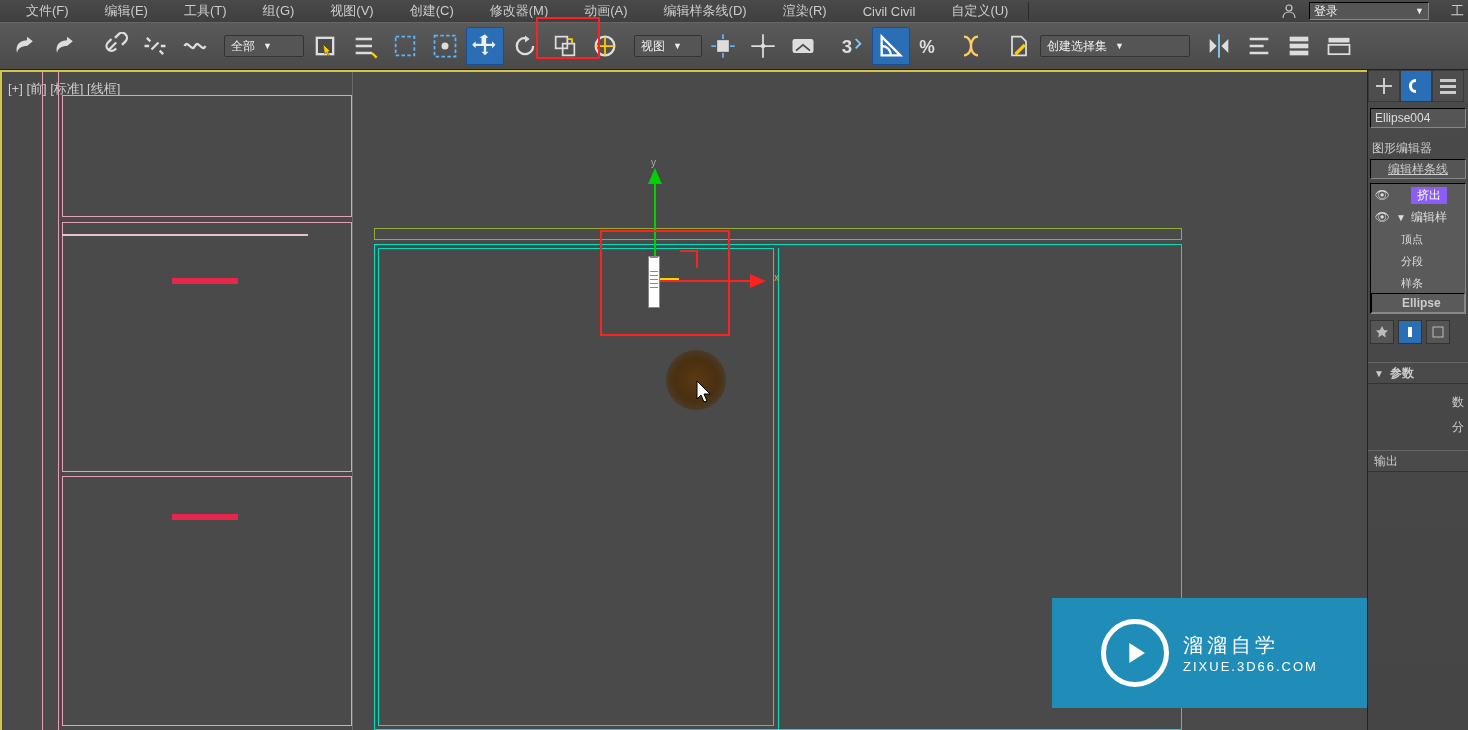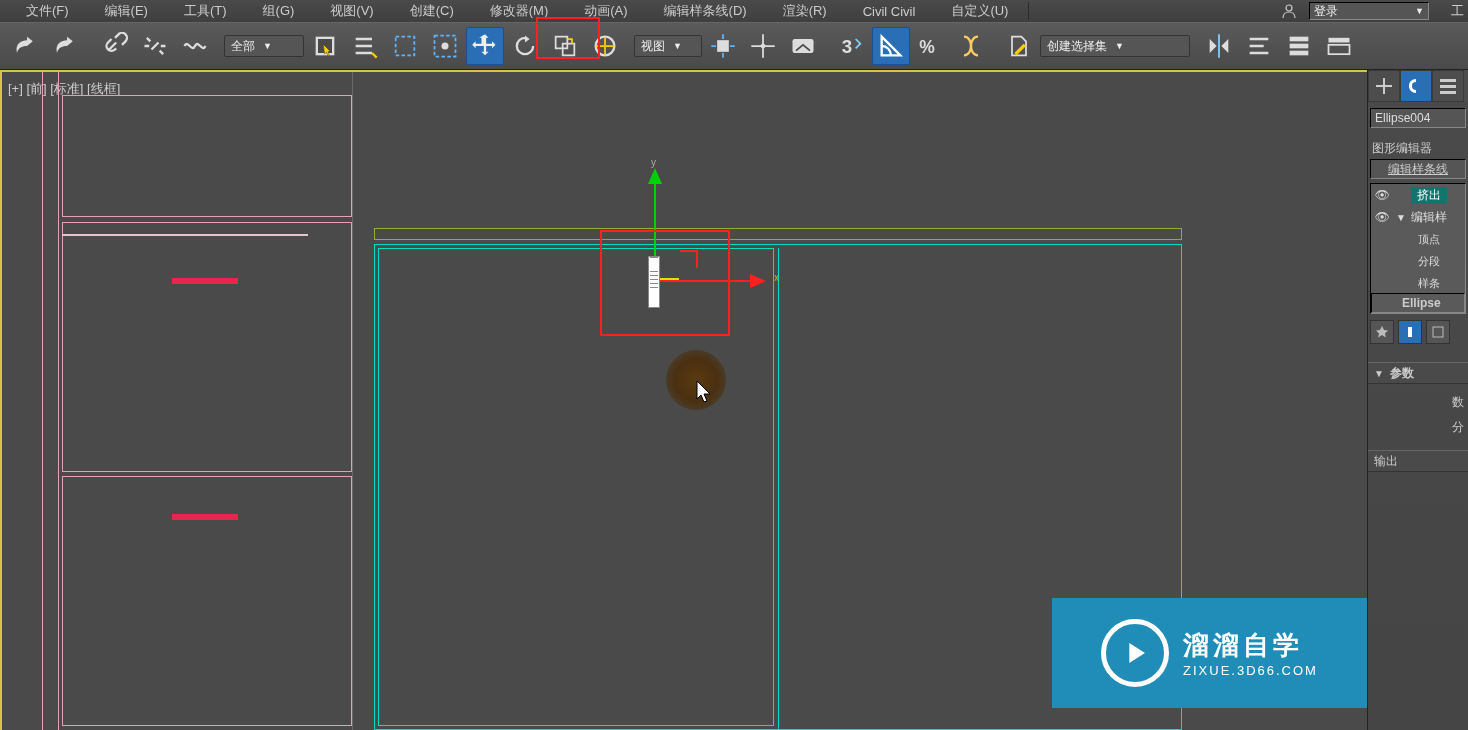--- a/index.html
+++ b/index.html
@@ -34,21 +34,21 @@
   .cmdpanel-tabs { display: flex; height: 32px; background:#4d4d4d; }
   .cmdpanel-tab { width: 32px; height: 32px; display: flex; align-items: center; justify-content: center; border: 1px solid #3a3a3a; }
   .cmdpanel-tab svg { width: 20px; height: 20px; }
   .objname { background: #555; border: 1px inset #333; height: 20px; margin: 6px 2px; color: #ddd; font-size: 12px; padding: 0 4px; display:flex; align-items:center; }
   .modlist-label { font-size: 12px; padding: 6px 4px 2px 4px; color:#ccc; }
   .modlist-select { background: #555; border: 1px inset #333; height: 20px; margin: 0 2px 4px 2px; color: #ccc; font-size: 12px; display:flex; align-items:center; justify-content:center;text-decoration:underline; }
   .modstack { background: #5a5a5a; border: 1px inset #333; margin: 0 2px; flex: 0 0 auto; }
   .modstack-row { display:flex; align-items:center; height: 22px; font-size: 12px; color: #ddd; padding-left:2px; gap:4px; white-space:nowrap; overflow:hidden; }
   .modstack-row .eye { width: 18px; display:flex; justify-content:center; }
   .modstack-row .exp { width: 12px; display:flex; justify-content:center; font-size:10px; }
-  .modstack-sub { padding-left: 47px; font-size: 11px; }
+  .modstack-sub { padding-left: 30px; font-size: 11px; }
   .modstack-bot { background:#5a5a5a; border:1px inset #333; height:20px; margin-top:-1px; color:#ccc; font-size:12px; font-weight:bold; display:flex; align-items:center; padding-left:30px; }
   .modstack-tools { display:flex; gap:4px; padding: 6px 2px; }
   .modstack-tools .mt-btn { width:24px; height:24px; border:1px solid #333; background:#555; display:flex; align-items:center; justify-content:center; }
   .modstack-tools .mt-btn.active { background:#2a6fb5; }
   .rollout-header { background:#4a4a4a; height:22px; display:flex; align-items:center; padding:0 6px; font-size:12px; border-top:1px solid #666; border-bottom:1px solid #333; margin-top:12px; }
   .rollout-header .tw { margin-right:6px; font-size:10px; }
   .rollout-body { padding:6px 4px; font-size:12px; }
   .cap-box { border:1px solid #666; margin:6px 2px; padding:14px 6px 6px 6px; position:relative; height:60px; }
   .cap-box .legend { position:absolute; top:-9px; left:6px; background:#4a4a4a; padding:0 4px; font-size:12px; }
   .cap-box .radio { display:flex; align-items:center; justify-content:flex-end; gap:4px; font-size:11px; }
@@ -78,21 +78,21 @@
   
   .red-focus { position:absolute; border:2px solid #ff2020; }
   
   .mouse-glow { position:absolute; width:60px; height:60px; border-radius:50%; background: radial-gradient(circle, #5a3a10 0%, #4a3010 50%, rgba(58,42,16,0) 100%); }
   .cursor-svg { position:absolute; }
   
   
   .watermark { position:absolute; right:0; bottom:22px; width:315px; height:110px; background:#1f8db8; display:flex; align-items:center; justify-content:center; gap:14px; color:#fff; }
   .wm-logo { width:68px; height:68px; border:5px solid #fff; border-radius:50%; display:flex; align-items:center; justify-content:center; }
   .wm-logo svg { width:34px; height:34px; }
-  .wm-text .big { font-size:26px; letter-spacing:4px; font-weight:bold; }
+  .wm-text .big { font-size:20px; letter-spacing:4px; font-weight:normal; }
   .wm-text .small { font-size:13px; letter-spacing:2px; }
 </style>
 </head>
 <body>
 
 <div class="menubar">
   <span class="menu-item">文件(F)</span>
   <span class="menu-item">编辑(E)</span>
   <span class="menu-item">工具(T)</span>
   <span class="menu-item">组(G)</span>
@@ -373,21 +373,21 @@
       </div>
     <div class="modlist-label">图形编辑器</div>
     <div class="modlist-select">
         <span>编辑样条线</span>
       </div>
 
     <div class="modstack">
       <div class="modstack-row">
         <span class="eye">👁</span>
         <span class="exp"></span>
-        <span class="hi" style="background:#0f766e;color:#fff;padding:0 6px;">挤出</span>
+        <span class="hi" style="background:#8b5cf6;color:#fff;padding:0 6px;">挤出</span>
       </div>
       <div class="modstack-row">
         <span class="eye">👁</span>
         <span class="exp">▼</span>
         <span>编辑样</span>
       </div>
       <div class="modstack-row modstack-sub">
           <span>顶点</span>
         </div>
       <div class="modstack-row modstack-sub">

